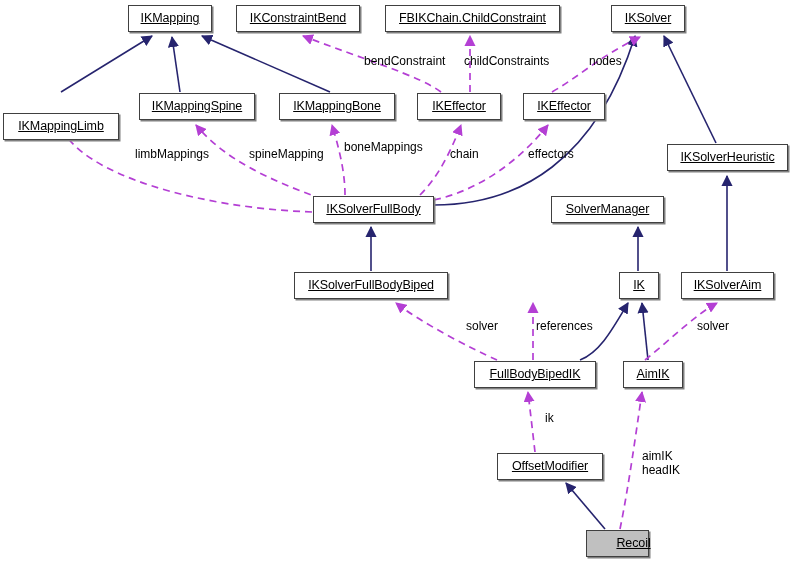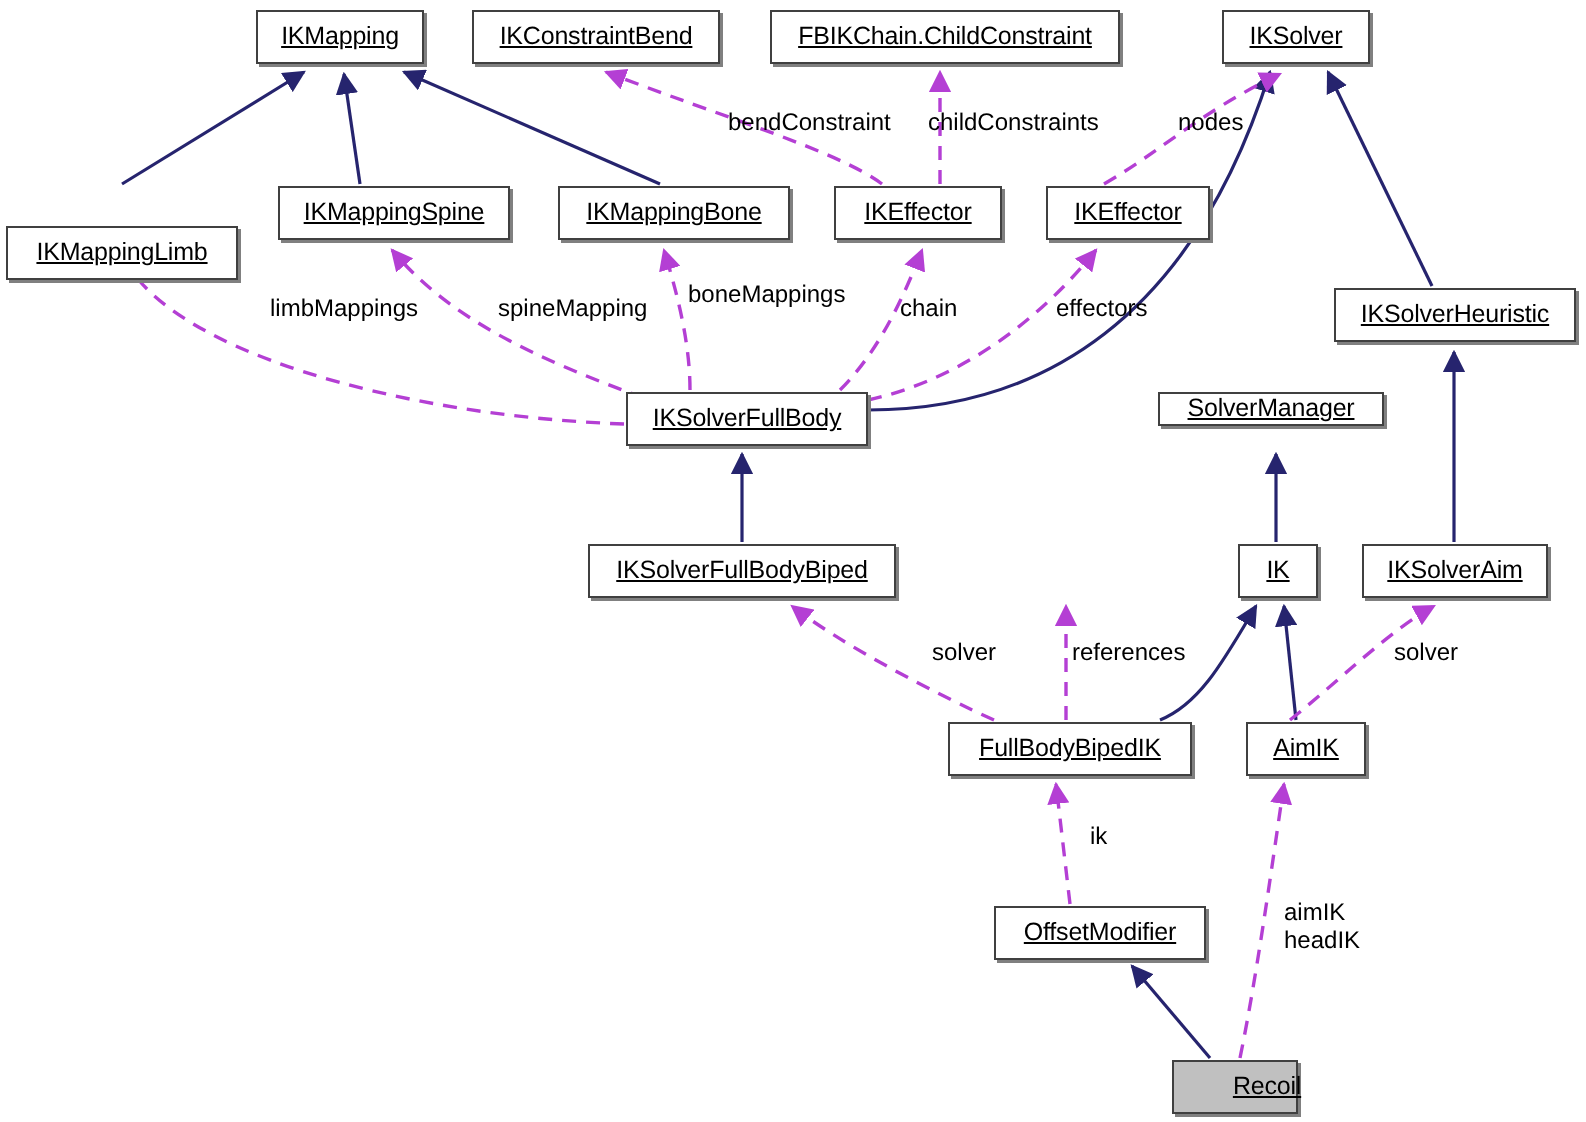--- a/index.html
+++ b/index.html
@@ -127,21 +127,21 @@
     <span>IKEffector</span>
   </div>
 
   <div class="uml-node" style="left:667px;top:144px;width:121px;height:27px;">
     <span>IKSolverHeuristic</span>
   </div>
 
   <div class="uml-node" style="left:313px;top:196px;width:121px;height:27px;">
     <span>IKSolverFullBody</span>
   </div>
-  <div class="uml-node" style="left:579px;top:196px;width:113px;height:17px;">
+  <div class="uml-node" style="left:551px;top:196px;width:113px;height:27px;">
     <span>SolverManager</span>
   </div>
 
   <div class="uml-node" style="left:294px;top:272px;width:154px;height:27px;">
     <span>IKSolverFullBodyBiped</span>
   </div>
   <div class="uml-node" style="left:619px;top:272px;width:40px;height:27px;">
     <span>IK</span>
   </div>
   <div class="uml-node" style="left:681px;top:272px;width:93px;height:27px;">

